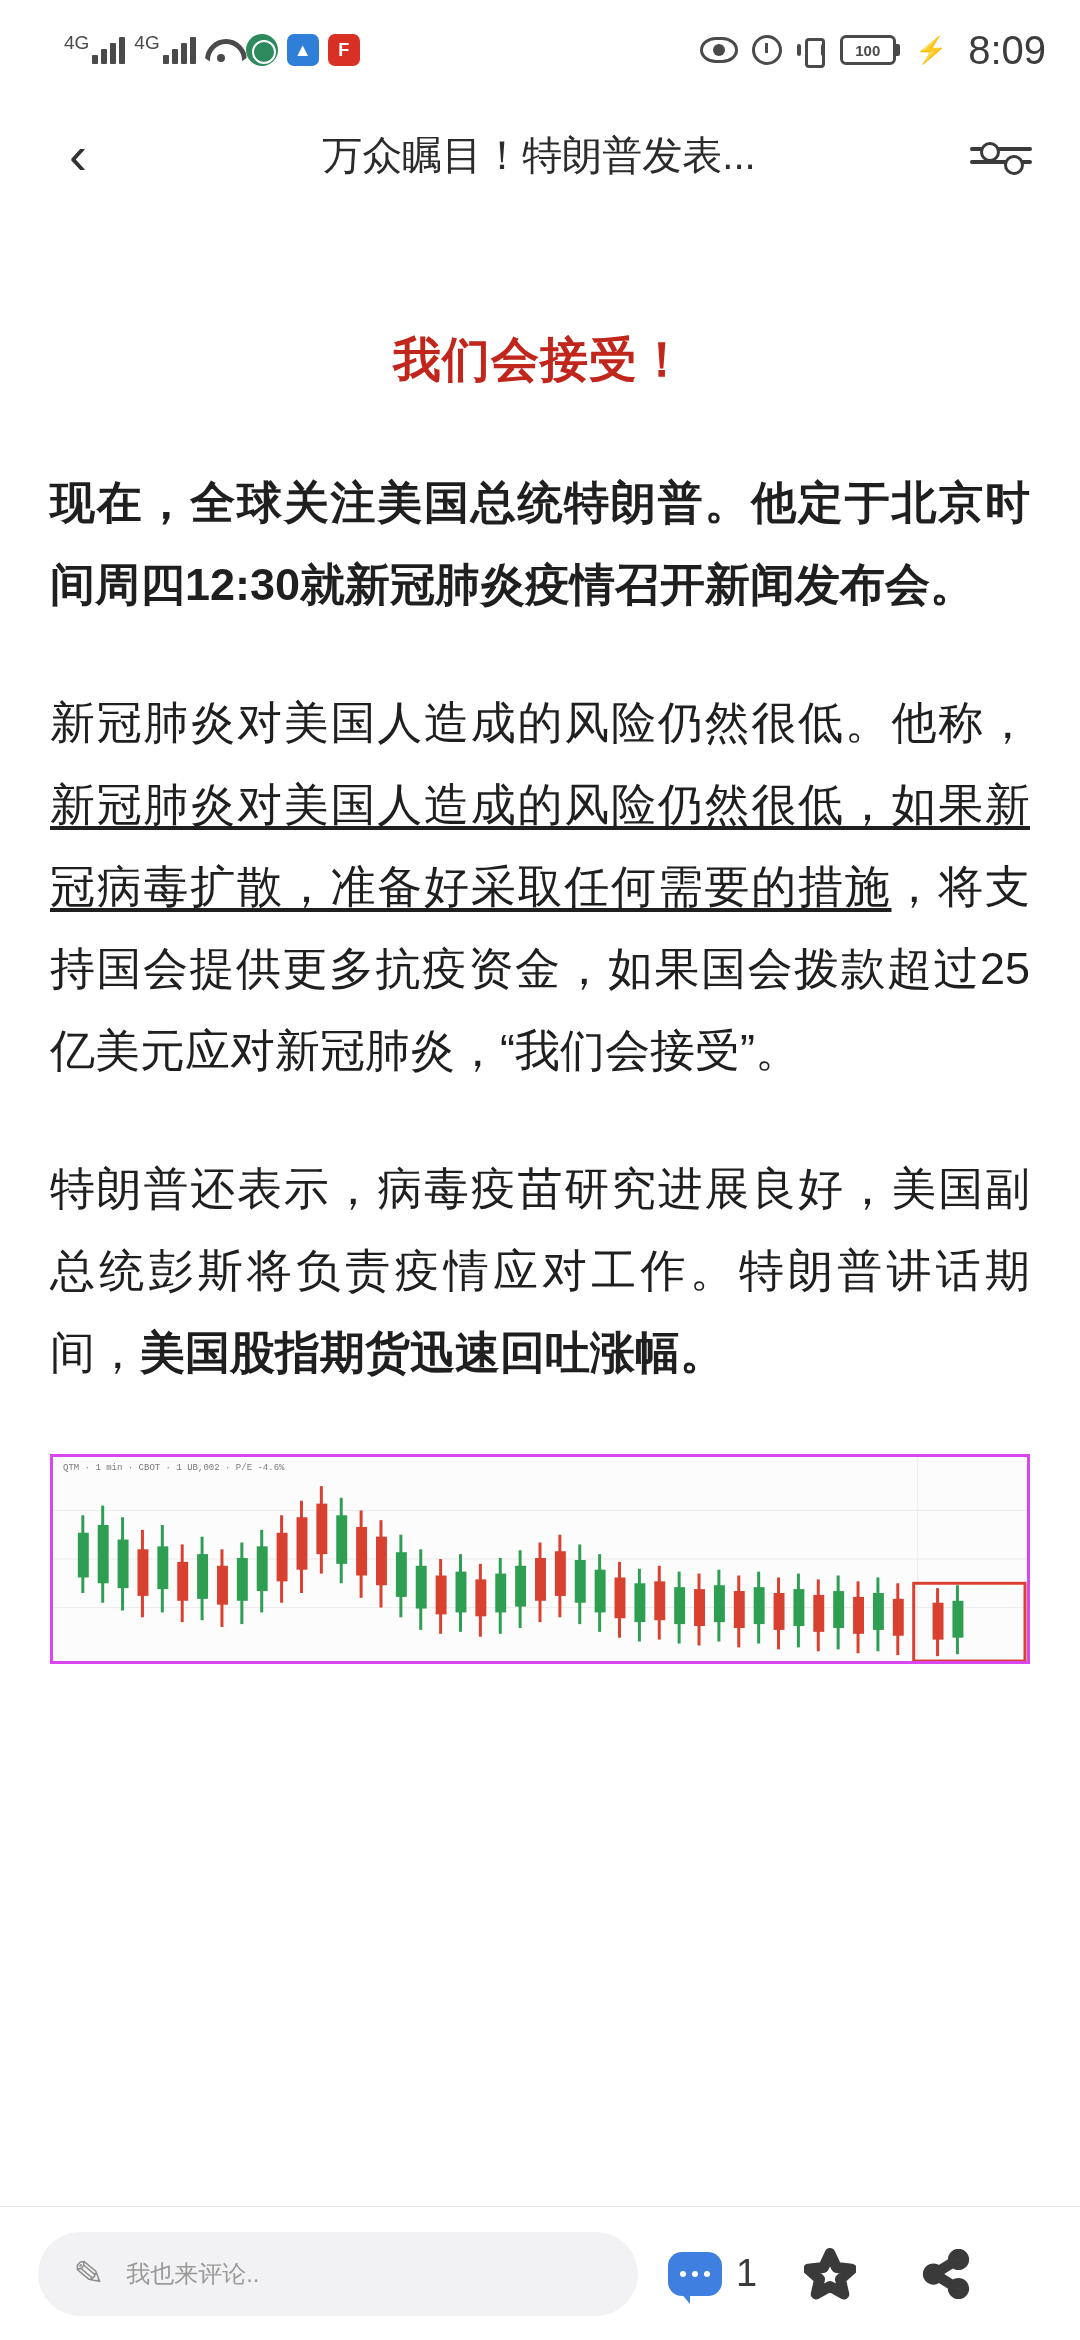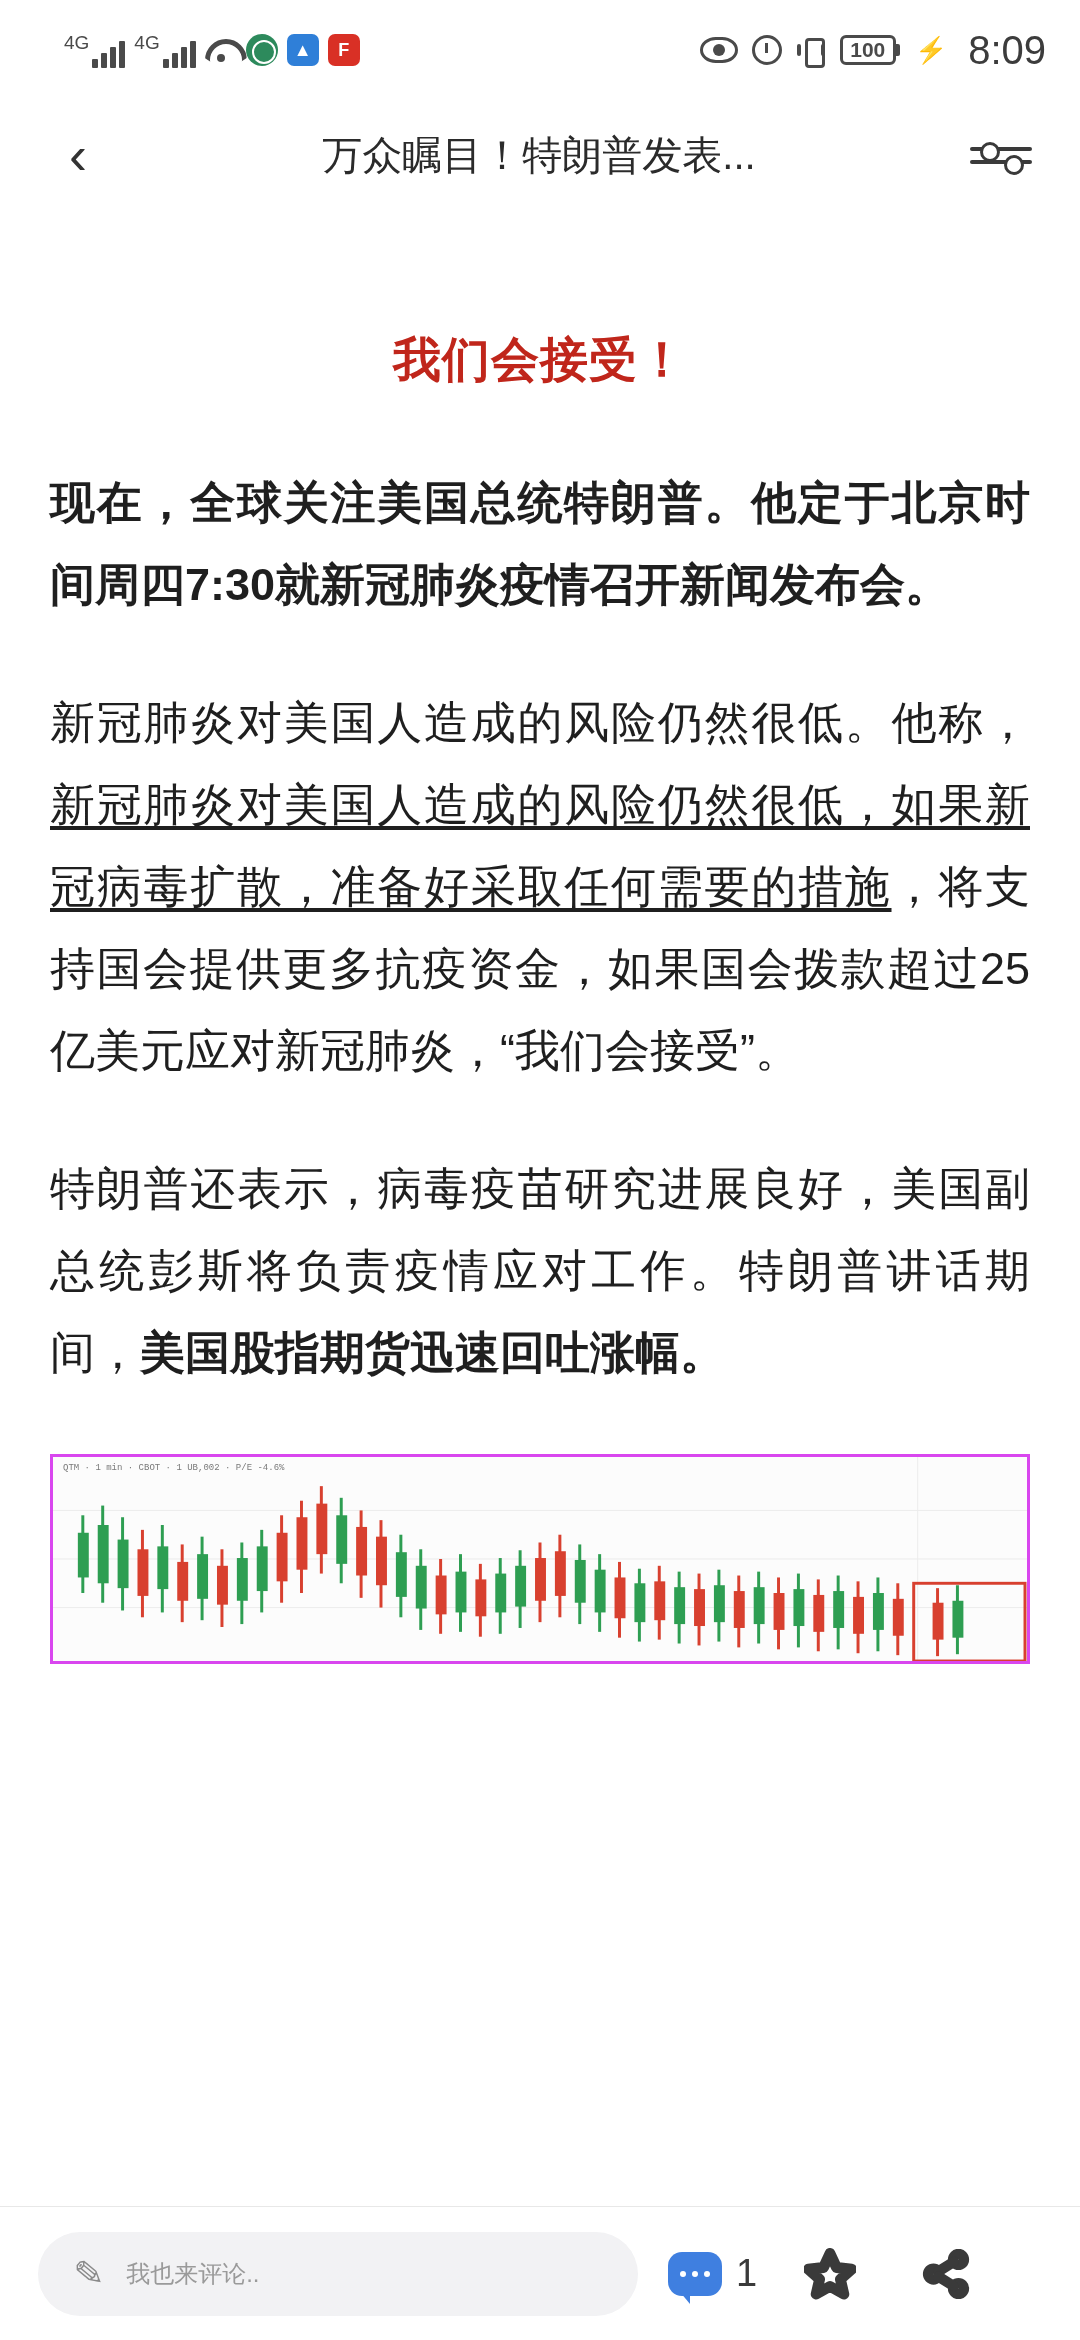--- a/index.html
+++ b/index.html
@@ -24,21 +24,21 @@
     height: 100px;
     flex: 0 0 100px;
     display: flex;
     align-items: center;
     padding: 0 34px;
     color: #4a4a4a;
     font-size: 30px;
   }
   .status-left { display: flex; align-items: center; gap: 9px; flex: 0 0 auto; margin-left: 30px; }
   .status-right { display: flex; align-items: center; gap: 14px; margin-left: auto; }
-  .net-group { display: flex; align-items: flex-end; gap: 3px; }
+  .net-group { display: flex; align-items: center; gap: 3px; }
   .net-label { font-size: 19px; line-height: 1; margin-bottom: 16px; color: #4a4a4a; }
   .bars { display: flex; align-items: flex-end; gap: 3px; height: 28px; }
   .bars i { display: block; width: 6px; background: #4a4a4a; border-radius: 1px; }
   .bars i:nth-child(1) { height: 9px; }
   .bars i:nth-child(2) { height: 15px; }
   .bars i:nth-child(3) { height: 21px; }
   .bars i:nth-child(4) { height: 27px; }
   .wifi-icon { width: 32px; height: 26px; position: relative; }
   .wifi-icon::before {
     content: "";
@@ -88,21 +88,21 @@
     content: ""; position: absolute; left: 1px; top: 9px; width: 4px; height: 12px;
     background: #4a4a4a; border-radius: 2px;
     box-shadow: 24px 0 0 #4a4a4a;
   }
   .battery {
     display: flex; align-items: center;
   }
   .battery-body {
     width: 56px; height: 30px; border: 3px solid #4a4a4a; border-radius: 6px;
     display: flex; align-items: center; justify-content: center;
-    font-size: 21px; font-weight: bold; color: #4a4a4a;
+    font-size: 15px; font-weight: bold; color: #4a4a4a;
   }
   .battery-cap { width: 4px; height: 12px; background: #4a4a4a; border-radius: 0 2px 2px 0; }
   .bolt { font-size: 26px; color: #4a4a4a; margin-left: 2px; }
   .clock { font-size: 40px; color: #3c3c3c; margin-left: 6px; }
 
   
   .nav-bar {
     height: 110px;
     flex: 0 0 110px;
     display: flex;
@@ -276,21 +276,21 @@
     <div class="nav-more">
       <span class="slider-row a"></span>
       <span class="slider-row b"></span>
     </div>
   </div>
 
   <div class="article">
     <div class="headline">我们会接受！</div>
 
     <p class="para bold">
-      <span>现在，全球关注美国总统特朗普。他定于北京时间周四7:30就新冠肺炎疫情召开新闻发布会。</span>
+      <span>现在，全球关注美国总统特朗普。他定于北京时间周四12:30就新冠肺炎疫情召开新闻发布会。</span>
     </p>
 
     <p class="para">
       <span>新冠肺炎对美国人造成的风险仍然很低。他称，</span><span class="u">新冠肺炎对美国人造成的风险仍然很低，如果新冠病毒扩散，准备好采取任何需要的措施</span><span>，将支持国会提供更多抗疫资金，如果国会拨款超过25亿美元应对新冠肺炎，“我们会接受”。</span>
     </p>
 
     <p class="para">
       <span>特朗普还表示，病毒疫苗研究进展良好，美国副总统彭斯将负责疫情应对工作。特朗普讲话期间，</span><span class="b">美国股指期货迅速回吐涨幅。</span>
     </p>
 

